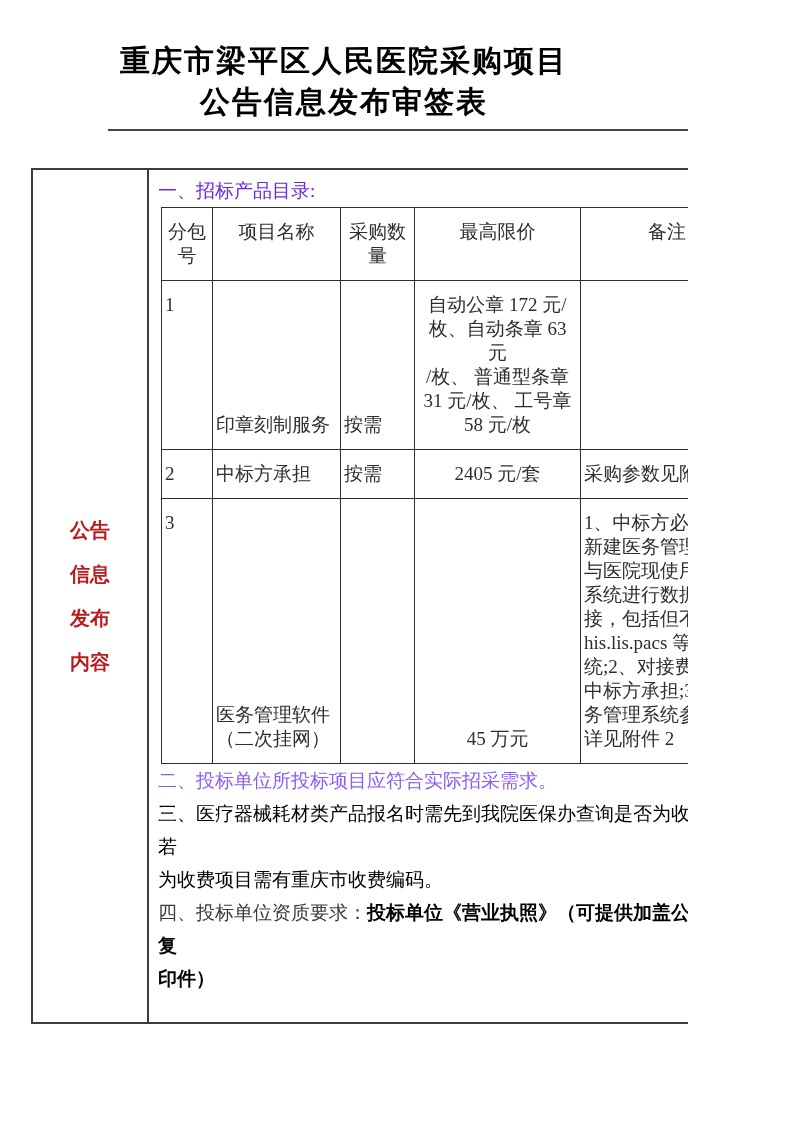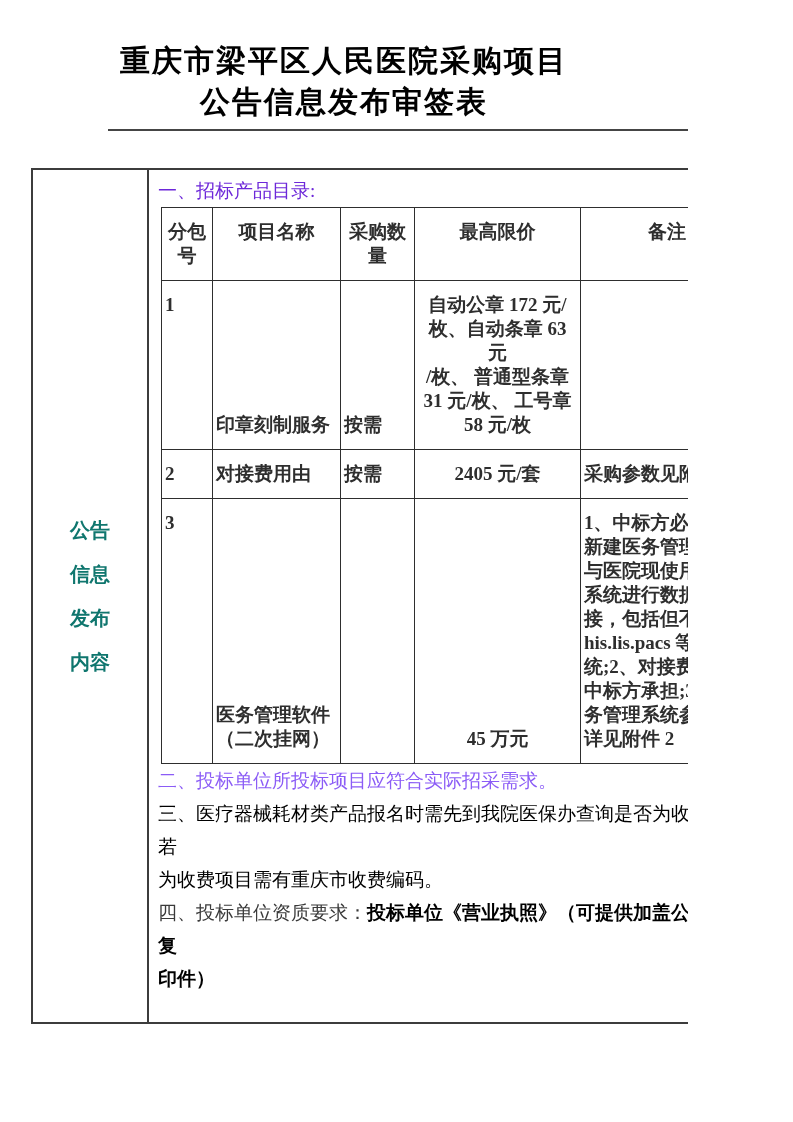--- a/index.html
+++ b/index.html
@@ -6,31 +6,31 @@
   .page{position:relative;width:688px;height:1122px;background:#fff;overflow:hidden;
         font-family:"Liberation Serif",serif;color:#3a3a3a;}
   .title{padding-top:40px;text-align:center;font-family:"Liberation Sans",sans-serif;
          font-weight:bold;font-size:30px;line-height:41px;color:#000;letter-spacing:2px;}
   .title-rule{margin:7px 0 0 108px;width:597px;border-top:2px solid #454545;height:0;}
 
   .outer{position:absolute;left:31px;top:168px;width:741px;height:856px;
          border:2px solid #3c3c3c;box-sizing:border-box;display:flex;background:#fff;}
   .label-cell{flex:0 0 114px;border-right:2px solid #3c3c3c;display:flex;flex-direction:column;
               justify-content:center;align-items:center;gap:17px;
-              font-weight:bold;font-size:20px;color:#0f766e;}
+              font-weight:bold;font-size:20px;color:#b91c1c;}
   .content-cell{flex:1;padding:4px 4px 0 9px;font-size:19px;line-height:33px;overflow:hidden;}
 
   p{margin:0;}
   .intro{white-space:pre-line;text-indent:38px;}
   .catalog-heading{color:#6d28d9;}
 
   table.catalog{border-collapse:collapse;table-layout:fixed;width:592px;margin-left:3px;
                 font-size:19px;line-height:24px;color:#2e2e2e;}
   table.catalog th,table.catalog td{border:1.5px solid #2e2e2e;padding:12px 3px;
-                font-weight:bold;white-space:pre-line;overflow:hidden;}
+                font-weight:normal;white-space:pre-line;overflow:hidden;}
   table.catalog th{vertical-align:top;text-align:center;}
   th.h-left{text-align:left;padding-left:5px;}
   tr.tr-head{height:47px;}
   tr.tr-1{height:121px;}
   tr.tr-2{height:44px;}
   tr.tr-3{height:238px;}
   td.c-no{vertical-align:top;text-align:left;padding-left:5px;}
   td.c-name{vertical-align:bottom;text-align:left;padding-left:5px;}
   td.c-qty{vertical-align:bottom;text-align:left;padding-left:7px;}
   td.c-price{text-align:center;padding-left:6px;}
@@ -92,21 +92,21 @@
           <td class="c-qty">按需</td>
           <td class="c-price v-top">自动公章 172 元/
 枚、自动条章 63 元
 /枚、 普通型条章
 31 元/枚、 工号章
 58 元/枚</td>
           <td class="c-note"></td>
         </tr>
         <tr class="tr-2">
           <td class="c-no">2</td>
-          <td class="c-name">对接费用由</td>
+          <td class="c-name">中标方承担</td>
           <td class="c-qty">按需</td>
           <td class="c-price v-bottom">2405 元/套</td>
           <td class="c-note">采购参数见附件 1</td>
         </tr>
         <tr class="tr-3">
           <td class="c-no">3</td>
           <td class="c-name">医务管理软件
 （二次挂网）</td>
           <td class="c-qty"></td>
           <td class="c-price v-bottom">45 万元</td>

